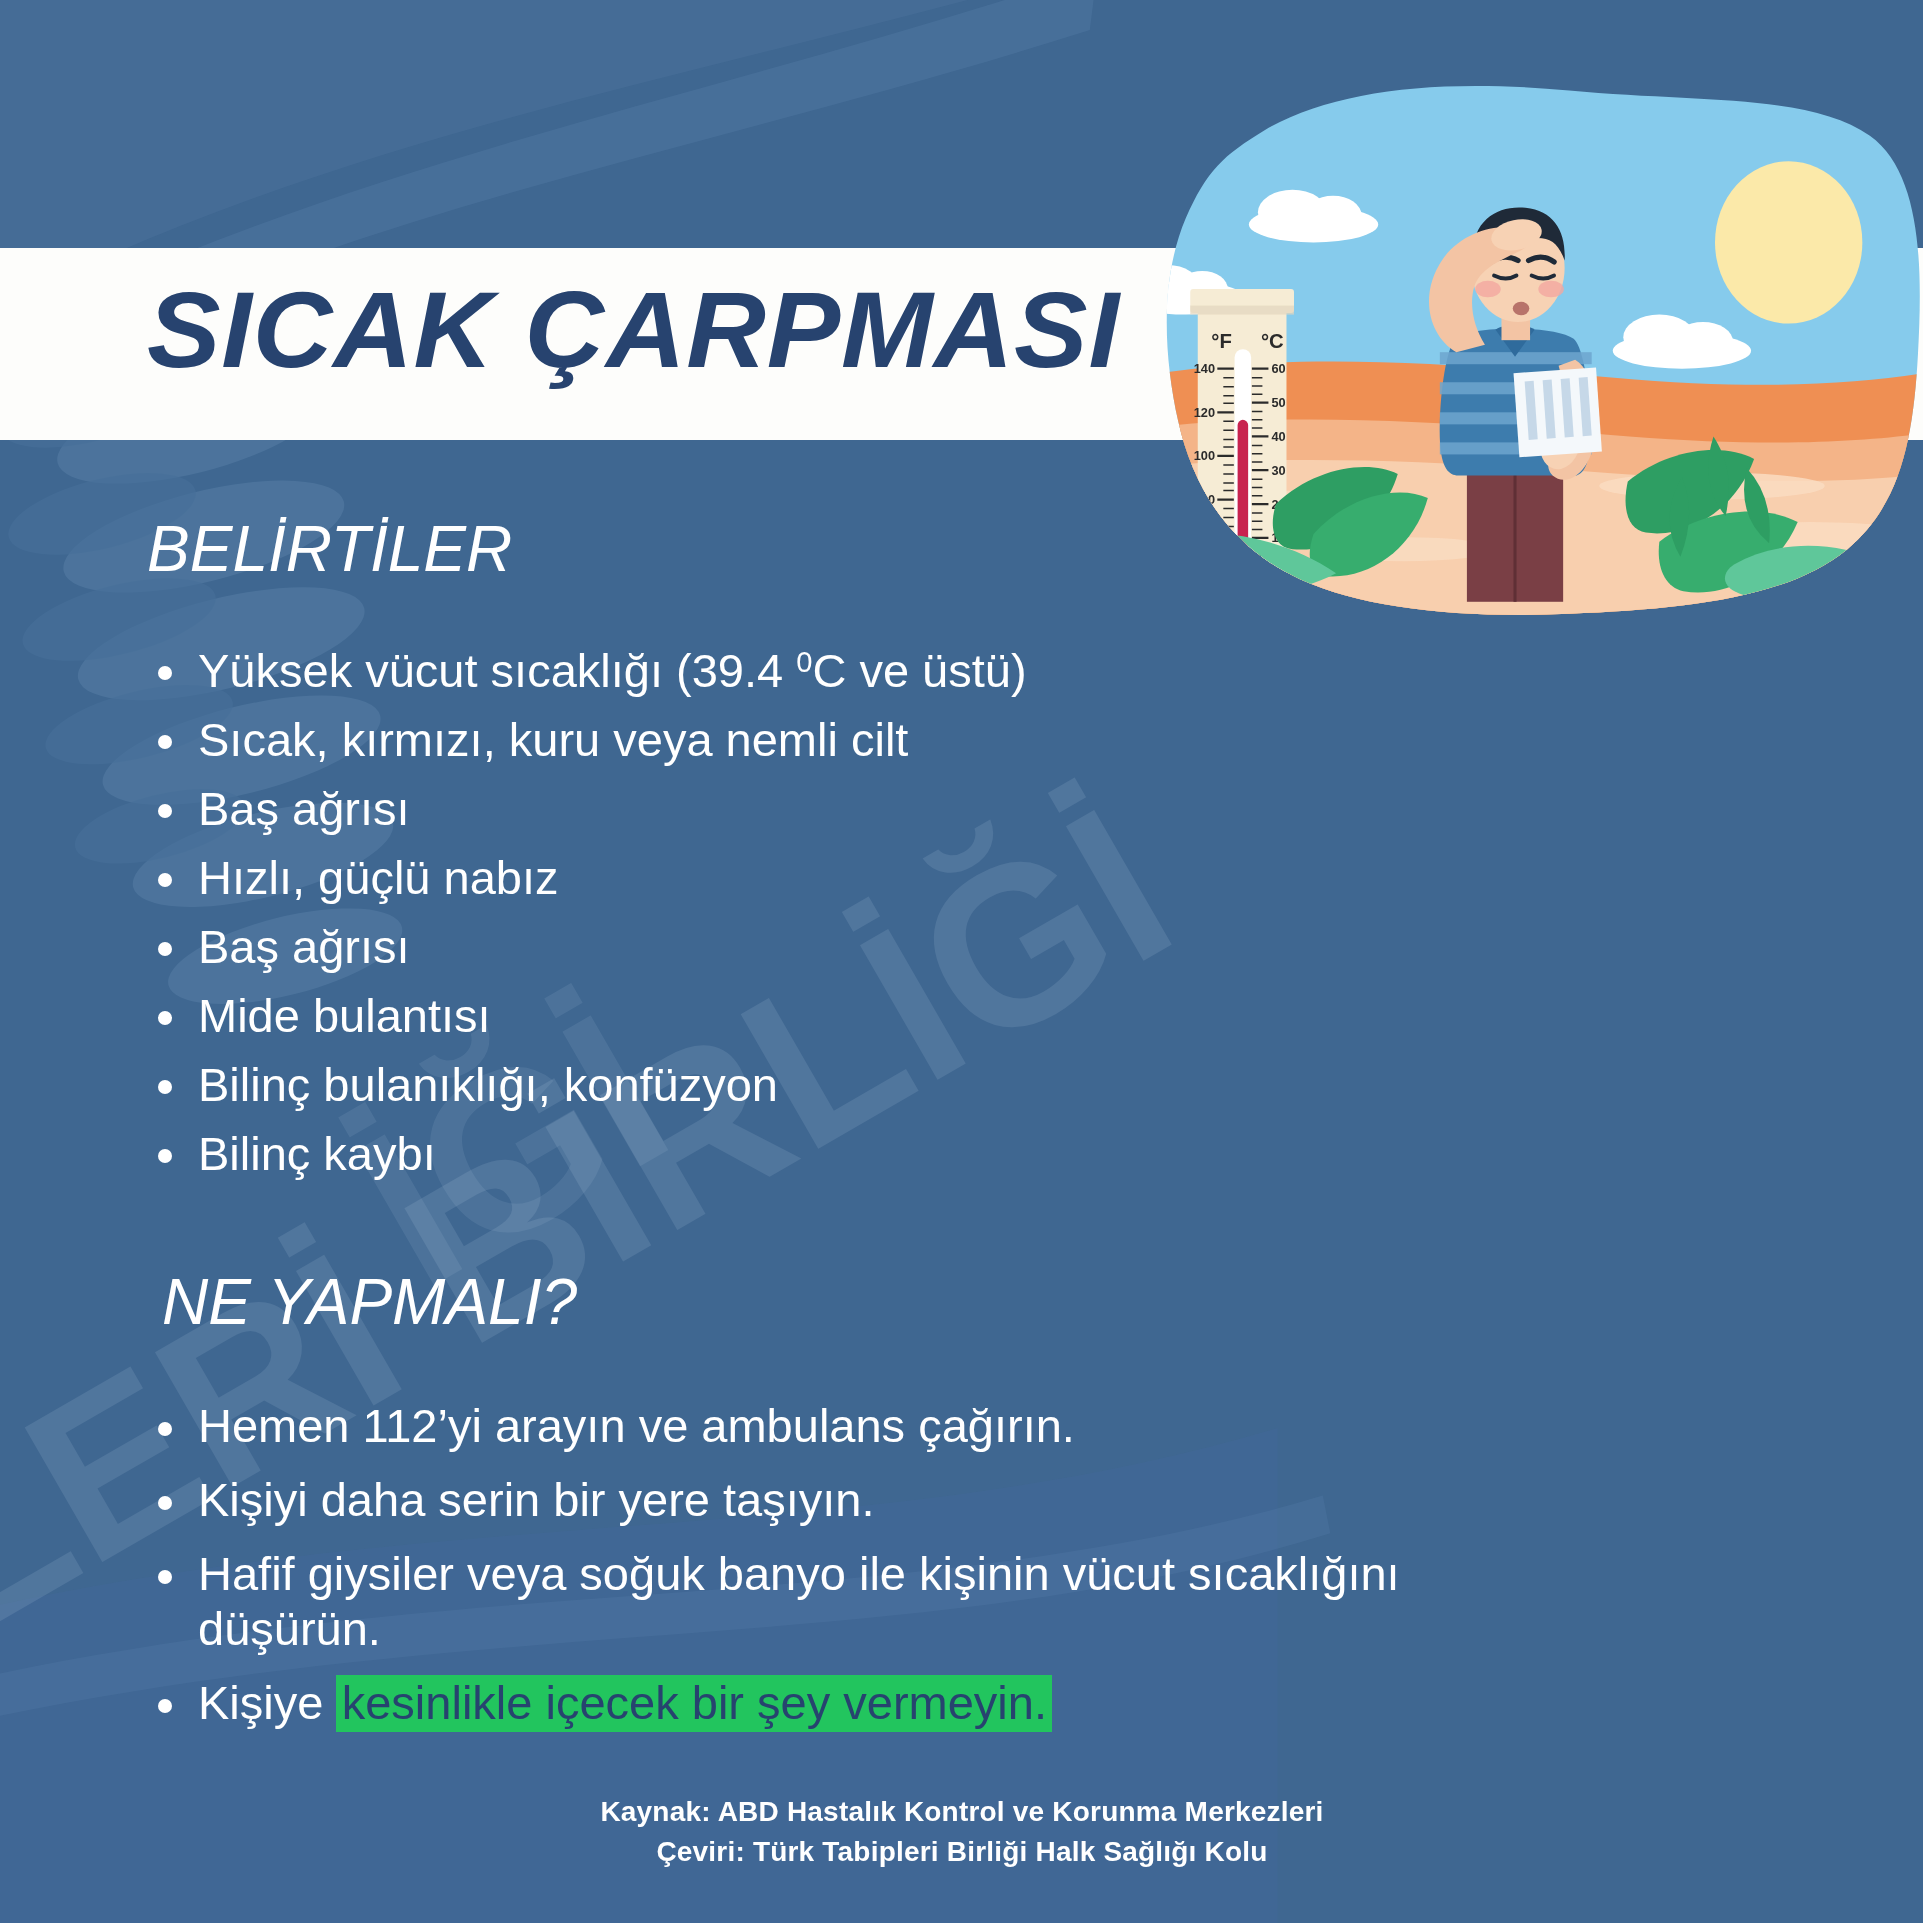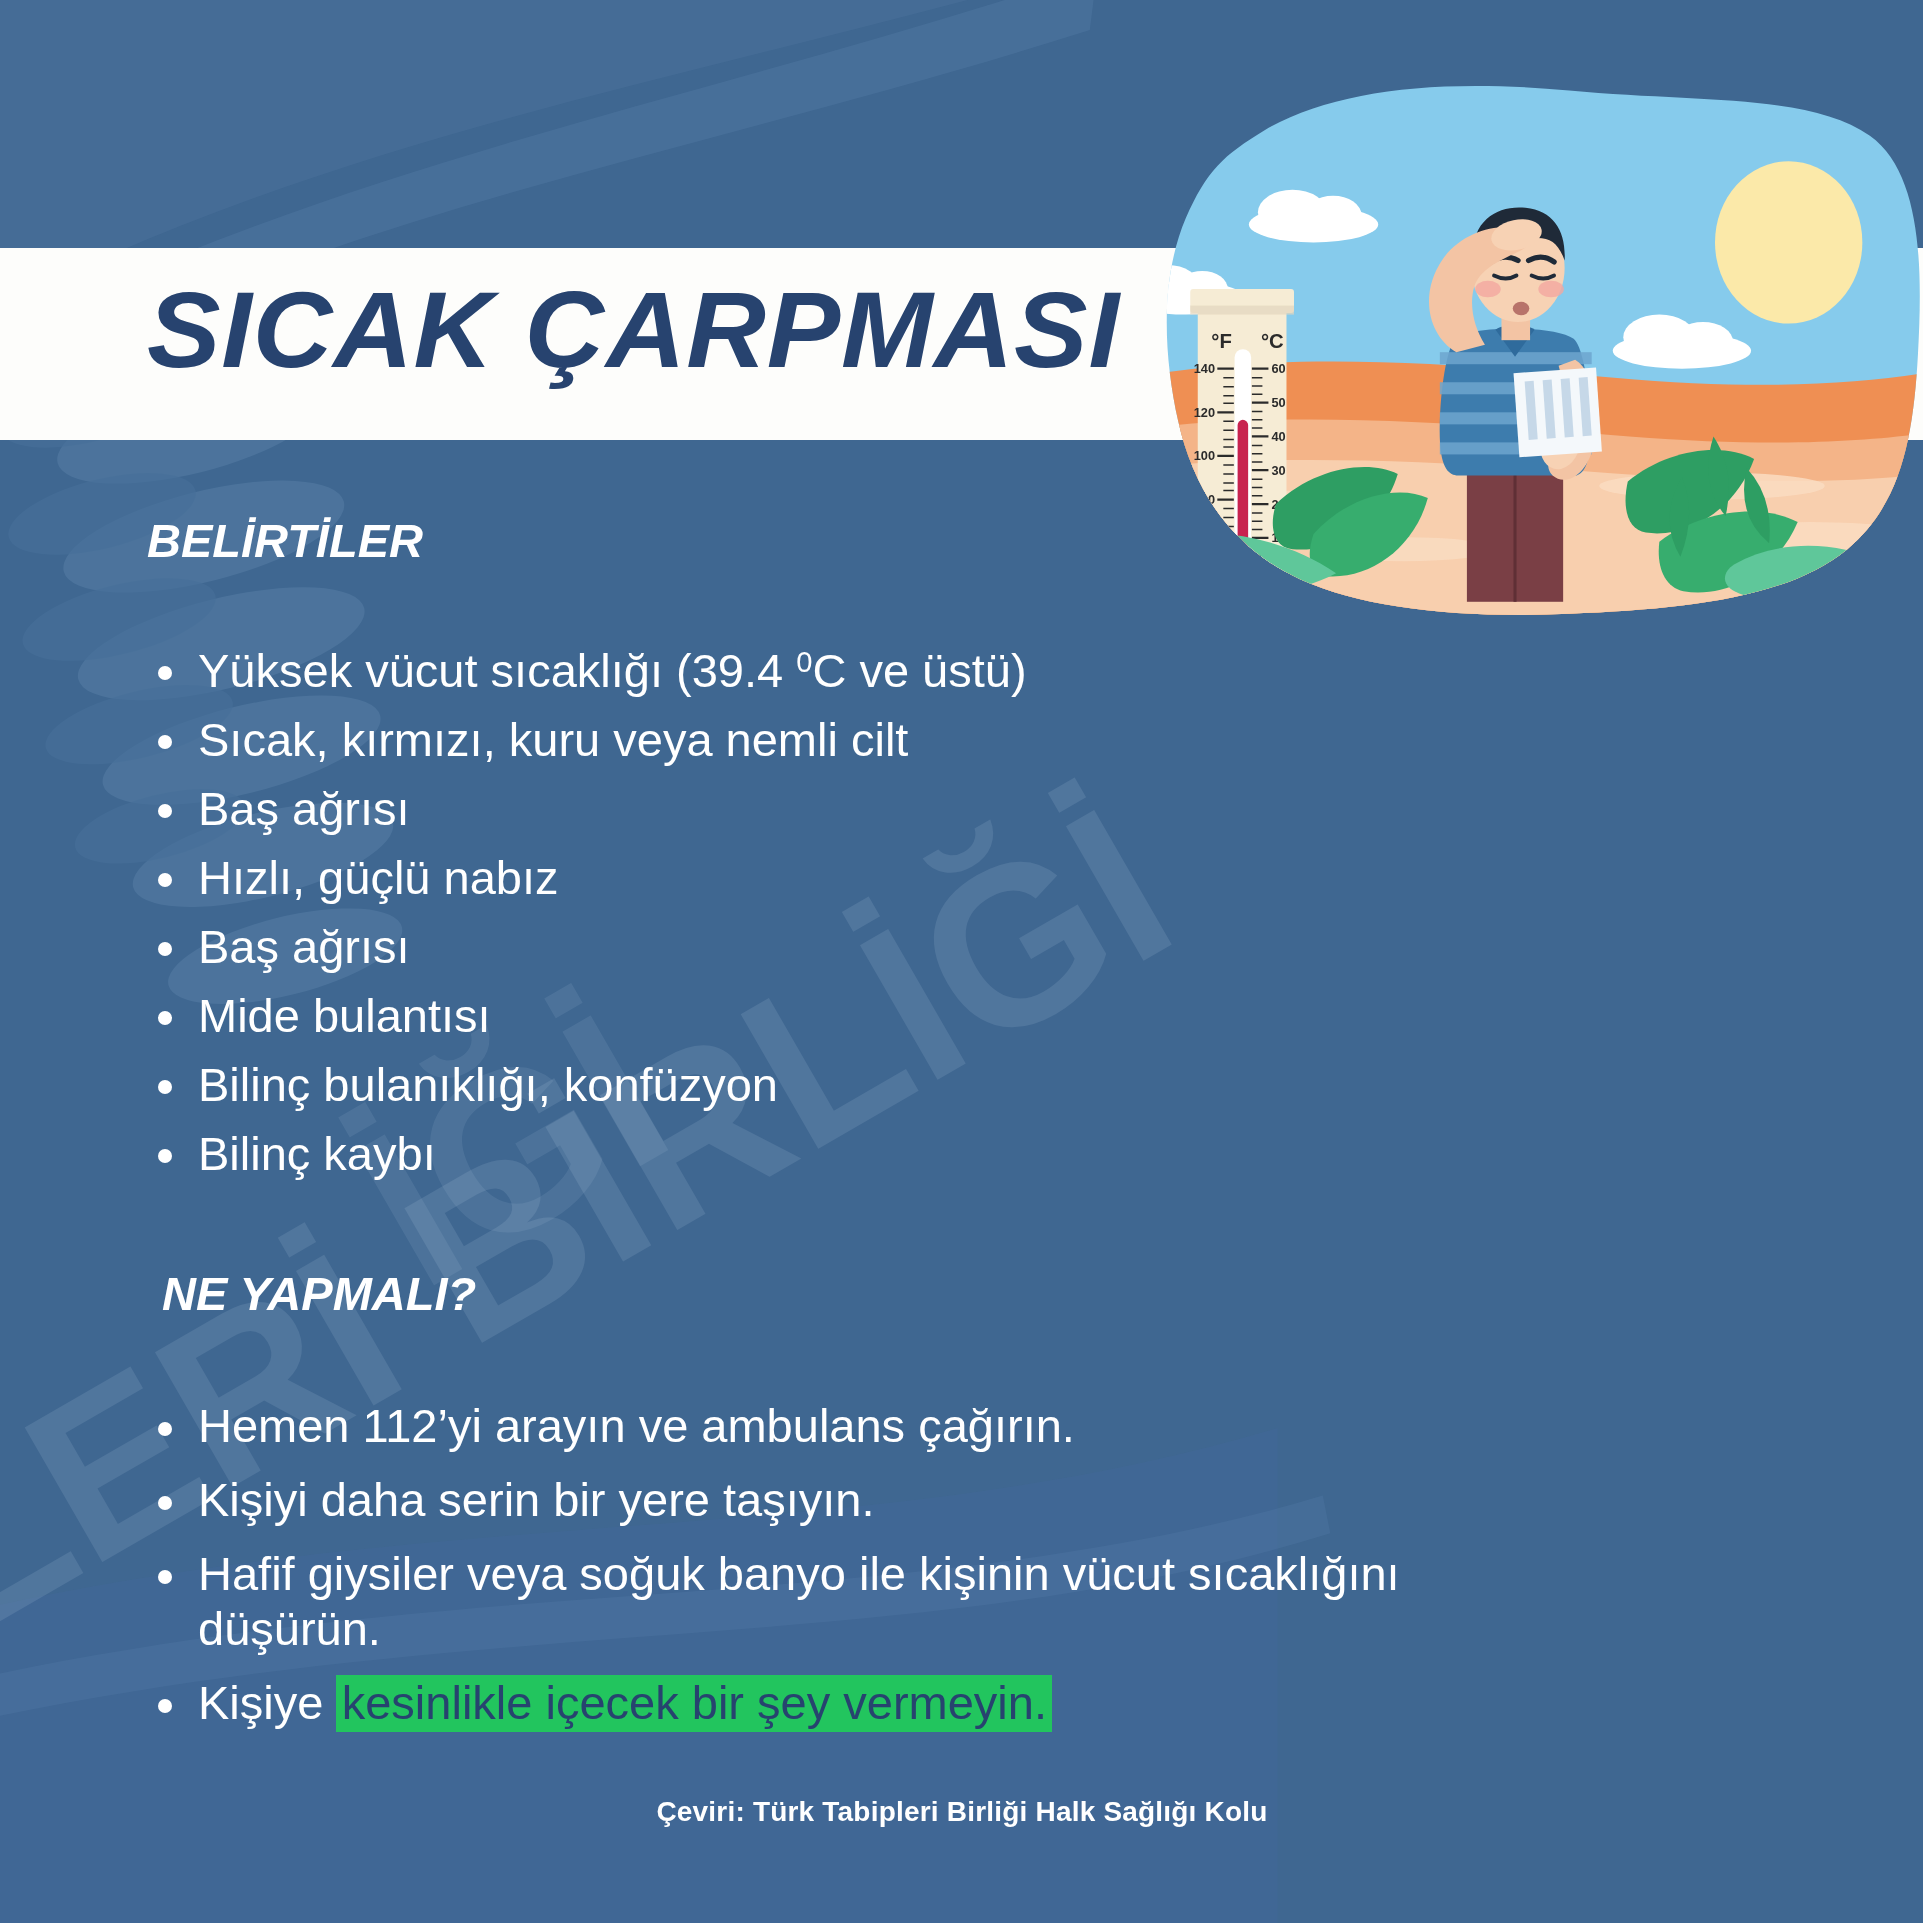--- a/index.html
+++ b/index.html
@@ -39,22 +39,22 @@
     position:absolute;left:1088px;top:83px;width:836px;height:594px;
     z-index:7;
   }
 
   
   .content{position:absolute;left:0;top:0;width:1924px;z-index:9;}
 
   .section-head{
     position:absolute;
     color:#ffffff;
-    font-size:47px;
-    font-weight:bold;
+    font-size:64px;
+    font-weight:normal;
     font-style:italic;
     letter-spacing:0px;
     line-height:1;
     white-space:nowrap;
   }
   #head-belirtiler{left:147px;top:517px;}
   #head-neyapmali{left:162px;top:1270px;}
 
   ul.bullets{
     position:absolute;list-style:none;margin:0;padding:0;
@@ -376,18 +376,19 @@
     <div id="head-neyapmali" class="section-head">NE YAPMALI?</div>
 
     <ul id="list-actions" class="bullets">
       <li><span>Hemen 112’yi arayın ve ambulans çağırın.</span></li>
       <li><span>Kişiyi daha serin bir yere taşıyın.</span></li>
       <li><span>Hafif giysiler veya soğuk banyo ile kişinin vücut sıcaklığını düşürün.</span></li>
       <li><span>Kişiye </span><span class="hl">kesinlikle içecek bir şey vermeyin.</span></li>
     </ul>
 
     <div class="footer">
+      <div>Kaynak: ABD Hastalık Kontrol ve Korunma Merkezleri</div>
       <div>Çeviri: Türk Tabipleri Birliği Halk Sağlığı Kolu</div>
     </div>
 
   </div>
 </div>
 
 
 </body></html>

